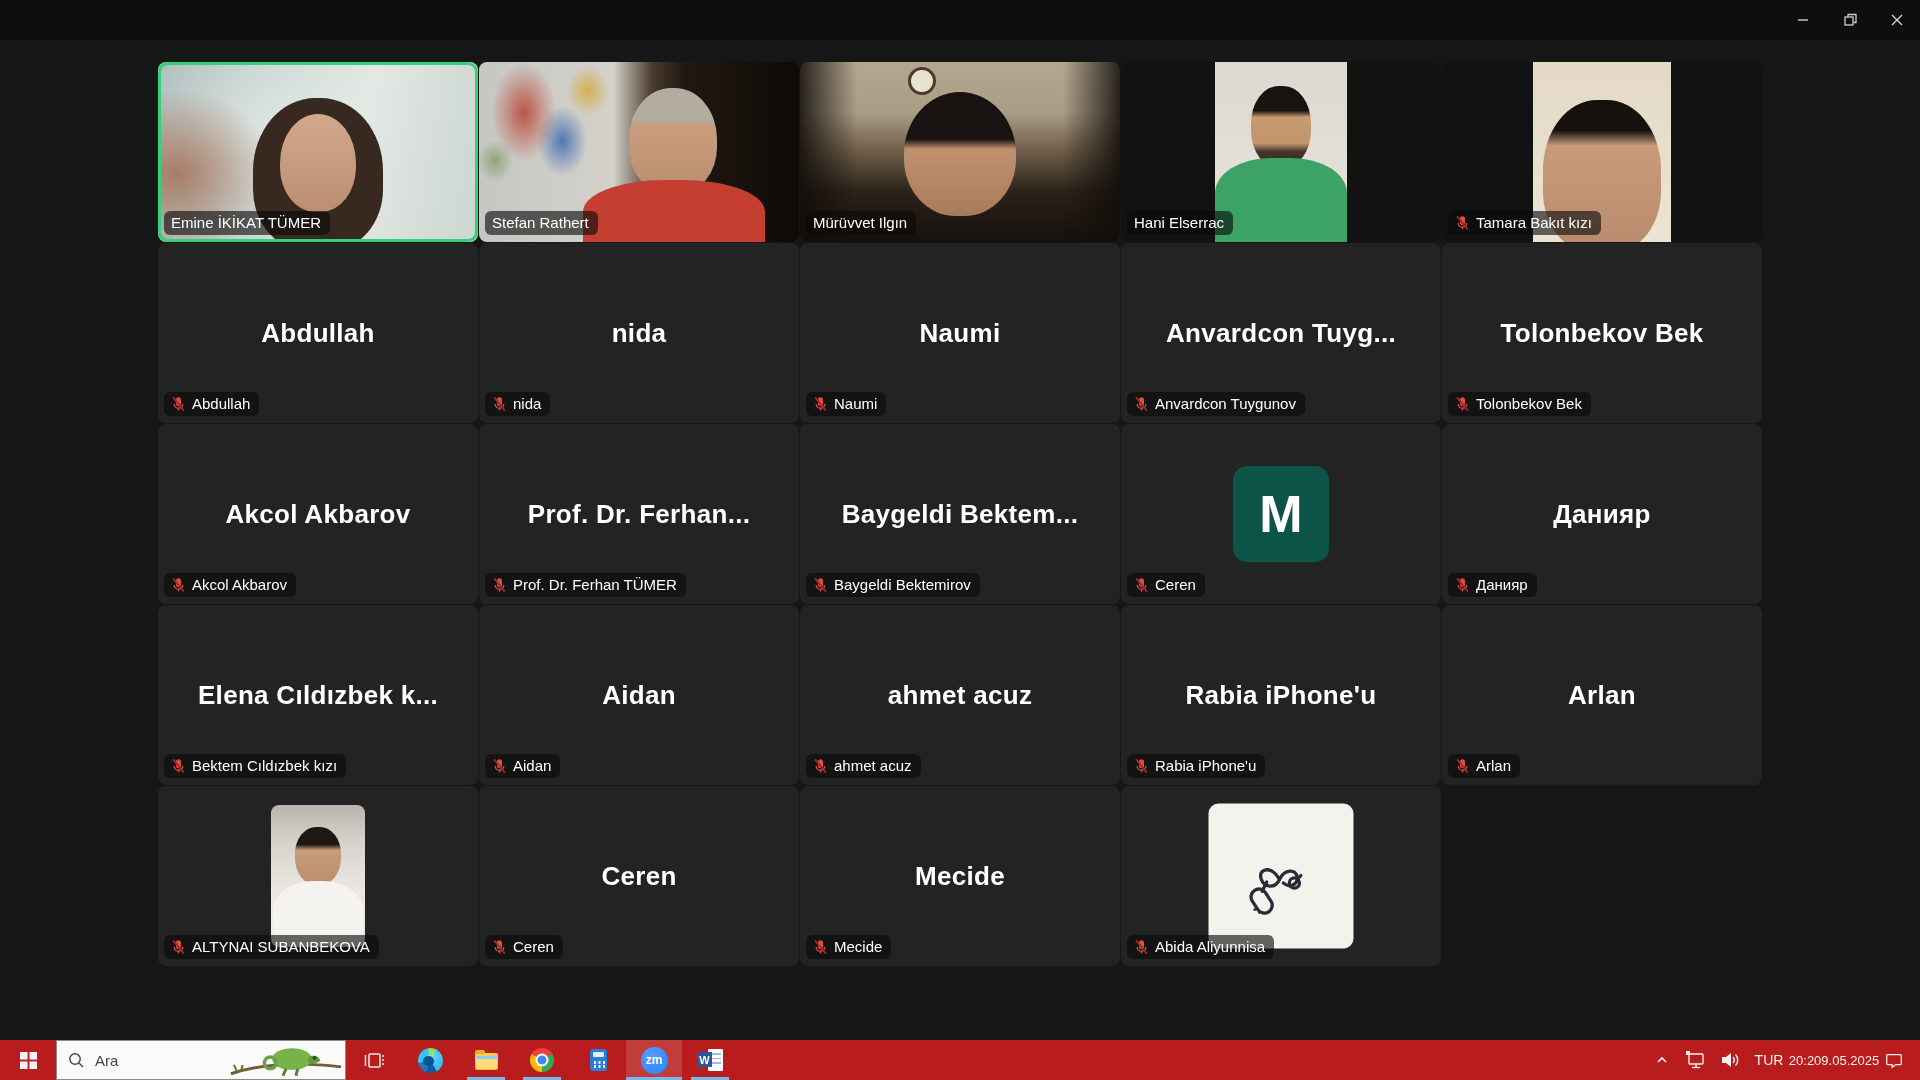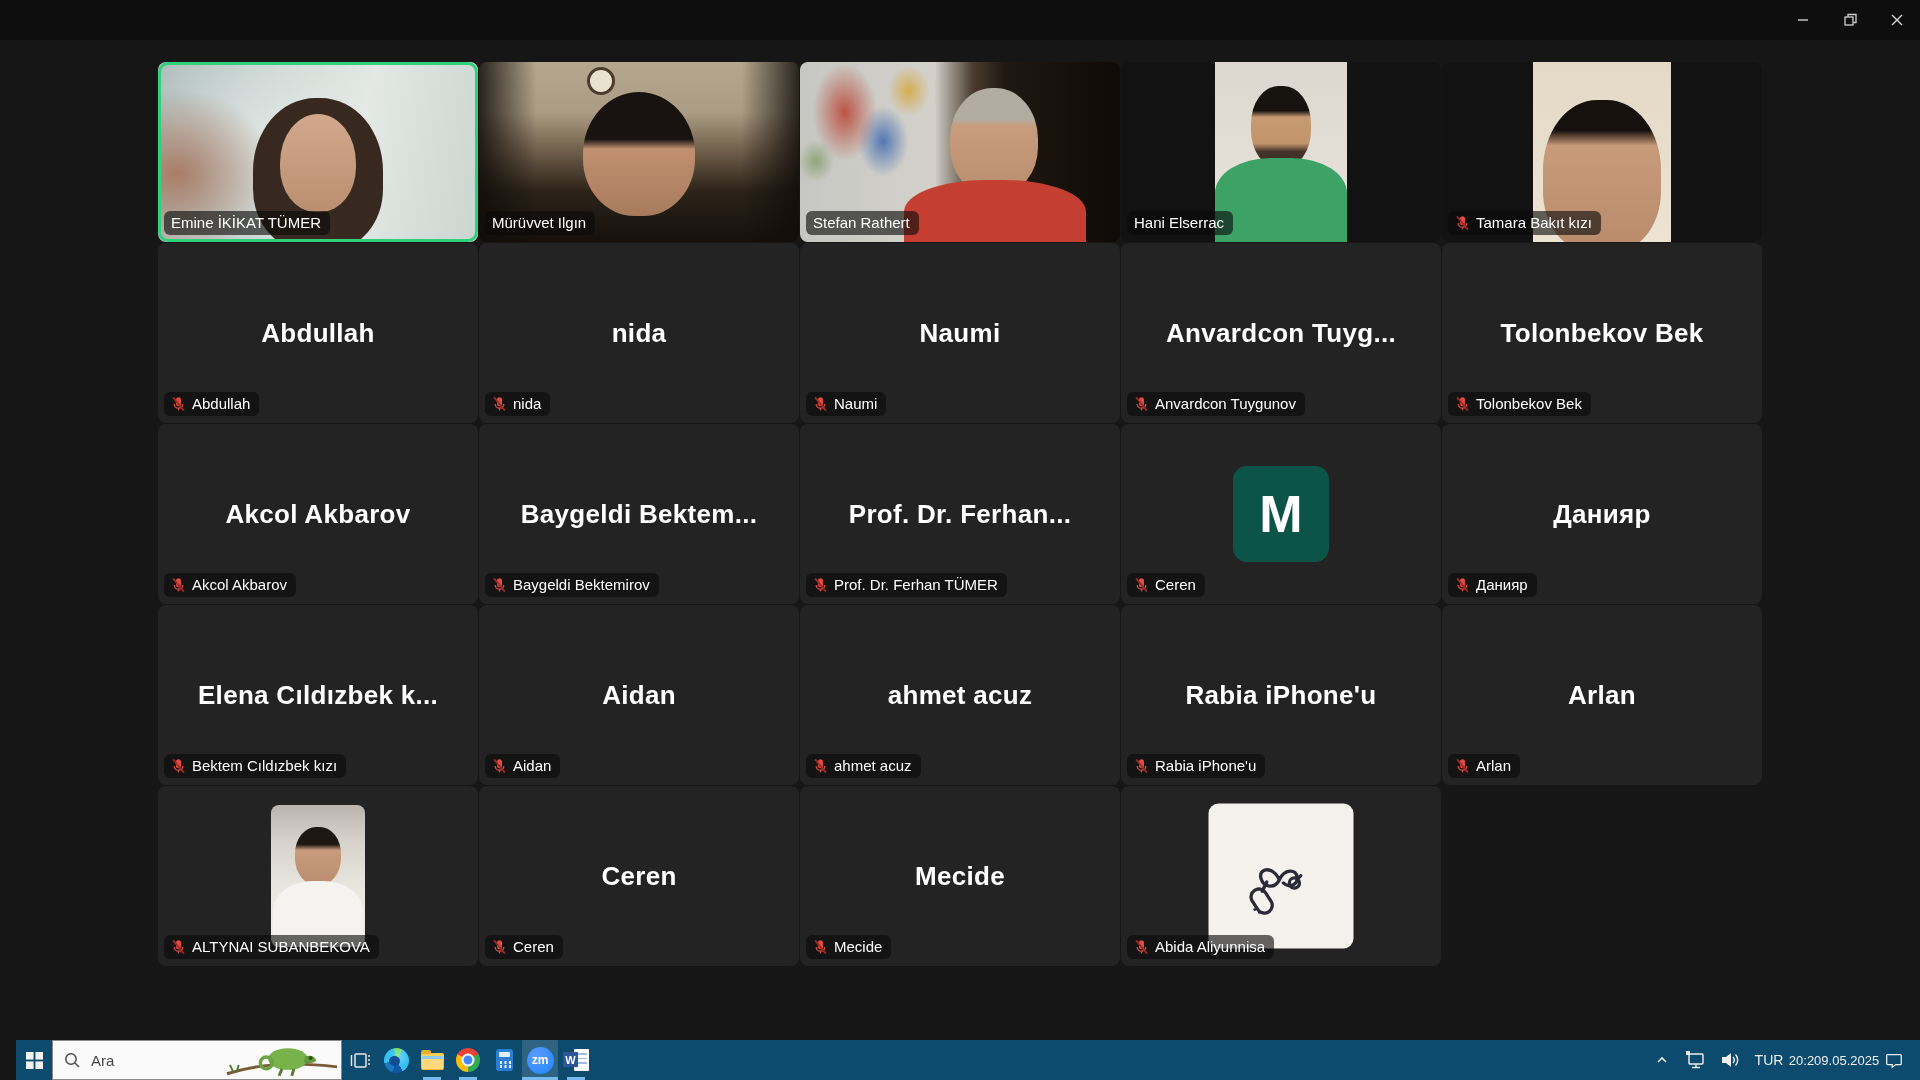--- a/index.html
+++ b/index.html
@@ -90,23 +90,23 @@
   .photo-avatar::before{content:"";position:absolute;left:24px;top:22px;width:46px;height:58px;
     background:linear-gradient(180deg,#1d1813 0%,#1d1813 30%,#c99b7d 40%,#bb8d6f 100%);border-radius:46%;}
   .photo-avatar::after{content:"";position:absolute;left:2px;top:76px;width:90px;height:68px;
     background:#f5f3ef;border-radius:44% 44% 0 0;}
 
   .doodle-avatar{position:absolute;left:50%;top:50%;transform:translate(-50%,-50%);
     width:145px;height:145px;border-radius:10px;background:#f3f2ed;display:flex;
     align-items:center;justify-content:center;z-index:2;}
 
   
-  .taskbar{position:absolute;left:16px;right:0;bottom:0;height:40px;background:#0c4a6e;
+  .taskbar{position:absolute;left:0;right:0;bottom:0;height:40px;background:#b91c1c;
     display:flex;align-items:center;z-index:30;}
-  .tb-btn{position:relative;width:36px;height:40px;border:0;background:transparent;padding:0;
+  .tb-btn{position:relative;width:56px;height:40px;border:0;background:transparent;padding:0;
     display:flex;align-items:center;justify-content:center;}
   .tb-btn.open::after{content:"";position:absolute;left:9px;right:9px;bottom:0;height:3px;background:#76b9ed;}
   .tb-btn.active{background:rgba(255,255,255,.14);}
   .tb-btn.active::after{left:0;right:0;}
   .searchbox{height:40px;width:290px;box-sizing:border-box;border:1px solid #8a8a8a;
     background:#fafafa;display:flex;align-items:center;padding:0 0 0 10px;gap:8px;}
   .searchbox input{border:0;outline:0;background:transparent;font-family:"Liberation Sans",sans-serif;
     font-size:15px;color:#333;width:110px;}
   .searchbox input::placeholder{color:#454545;opacity:1;}
   .searchbox svg.chameleon{margin-left:auto;display:block;}
@@ -176,34 +176,34 @@
   <div class="tile active">
     <div class="scene scene-emine"></div>
 
     <div class="name-label">
 
       <span class="label-text">Emine İKİKAT TÜMER</span>
     </div>
   </div>
 
   <div class="tile">
+    <div class="scene scene-stefan"></div>
+
+    <div class="name-label">
+
+      <span class="label-text">Stefan Rathert</span>
+    </div>
+  </div>
+
+  <div class="tile">
     <div class="scene scene-muruvvet"></div>
 
     <div class="name-label">
 
       <span class="label-text">Mürüvvet Ilgın</span>
-    </div>
-  </div>
-
-  <div class="tile">
-    <div class="scene scene-stefan"></div>
-
-    <div class="name-label">
-
-      <span class="label-text">Stefan Rathert</span>
     </div>
   </div>
 
 
   <div class="tile">
     <div class="scene pillar">
           <div class="strip scene-hani" style="width: 132px;"></div>
         </div>
 
     <div class="name-label">
@@ -307,43 +307,43 @@
         <path d="M2.7 7.9a4.3 4.3 0 0 0 8.6 0" fill="none" stroke="#e04b43" stroke-width="1.3"></path>
         <line x1="7" y1="12.2" x2="7" y2="14.4" stroke="#e04b43" stroke-width="1.3"></line>
         <line x1="1.6" y1="1.4" x2="12.4" y2="14.6" stroke="#9c2b26" stroke-width="1.8"></line>
       </svg>
       <span class="label-text">Akcol Akbarov</span>
     </div>
   </div>
 
   <div class="tile">
 
+    <div class="center-name">Prof. Dr. Ferhan...</div>
+    <div class="name-label">
+      <svg class="mic-icon" width="15" height="16" viewBox="0 0 14 16">
+        <path d="M7 1.2a2.5 2.5 0 0 1 2.5 2.5v4.1a2.5 2.5 0 1 1-5 0V3.7A2.5 2.5 0 0 1 7 1.2z" fill="#e04b43"></path>
+        <path d="M2.7 7.9a4.3 4.3 0 0 0 8.6 0" fill="none" stroke="#e04b43" stroke-width="1.3"></path>
+        <line x1="7" y1="12.2" x2="7" y2="14.4" stroke="#e04b43" stroke-width="1.3"></line>
+        <line x1="1.6" y1="1.4" x2="12.4" y2="14.6" stroke="#9c2b26" stroke-width="1.8"></line>
+      </svg>
+      <span class="label-text">Prof. Dr. Ferhan TÜMER</span>
+    </div>
+  </div>
+
+  <div class="tile">
+
     <div class="center-name">Baygeldi Bektem...</div>
     <div class="name-label">
       <svg class="mic-icon" width="15" height="16" viewBox="0 0 14 16">
         <path d="M7 1.2a2.5 2.5 0 0 1 2.5 2.5v4.1a2.5 2.5 0 1 1-5 0V3.7A2.5 2.5 0 0 1 7 1.2z" fill="#e04b43"></path>
         <path d="M2.7 7.9a4.3 4.3 0 0 0 8.6 0" fill="none" stroke="#e04b43" stroke-width="1.3"></path>
         <line x1="7" y1="12.2" x2="7" y2="14.4" stroke="#e04b43" stroke-width="1.3"></line>
         <line x1="1.6" y1="1.4" x2="12.4" y2="14.6" stroke="#9c2b26" stroke-width="1.8"></line>
       </svg>
       <span class="label-text">Baygeldi Bektemirov</span>
-    </div>
-  </div>
-
-  <div class="tile">
-
-    <div class="center-name">Prof. Dr. Ferhan...</div>
-    <div class="name-label">
-      <svg class="mic-icon" width="15" height="16" viewBox="0 0 14 16">
-        <path d="M7 1.2a2.5 2.5 0 0 1 2.5 2.5v4.1a2.5 2.5 0 1 1-5 0V3.7A2.5 2.5 0 0 1 7 1.2z" fill="#e04b43"></path>
-        <path d="M2.7 7.9a4.3 4.3 0 0 0 8.6 0" fill="none" stroke="#e04b43" stroke-width="1.3"></path>
-        <line x1="7" y1="12.2" x2="7" y2="14.4" stroke="#e04b43" stroke-width="1.3"></line>
-        <line x1="1.6" y1="1.4" x2="12.4" y2="14.6" stroke="#9c2b26" stroke-width="1.8"></line>
-      </svg>
-      <span class="label-text">Prof. Dr. Ferhan TÜMER</span>
     </div>
   </div>
 
   <div class="tile">
 
     <div class="center-name letter-avatar" style="background: rgb(13, 84, 72);">M</div>
     <div class="name-label">
       <svg class="mic-icon" width="15" height="16" viewBox="0 0 14 16">
         <path d="M7 1.2a2.5 2.5 0 0 1 2.5 2.5v4.1a2.5 2.5 0 1 1-5 0V3.7A2.5 2.5 0 0 1 7 1.2z" fill="#e04b43"></path>
         <path d="M2.7 7.9a4.3 4.3 0 0 0 8.6 0" fill="none" stroke="#e04b43" stroke-width="1.3"></path>

